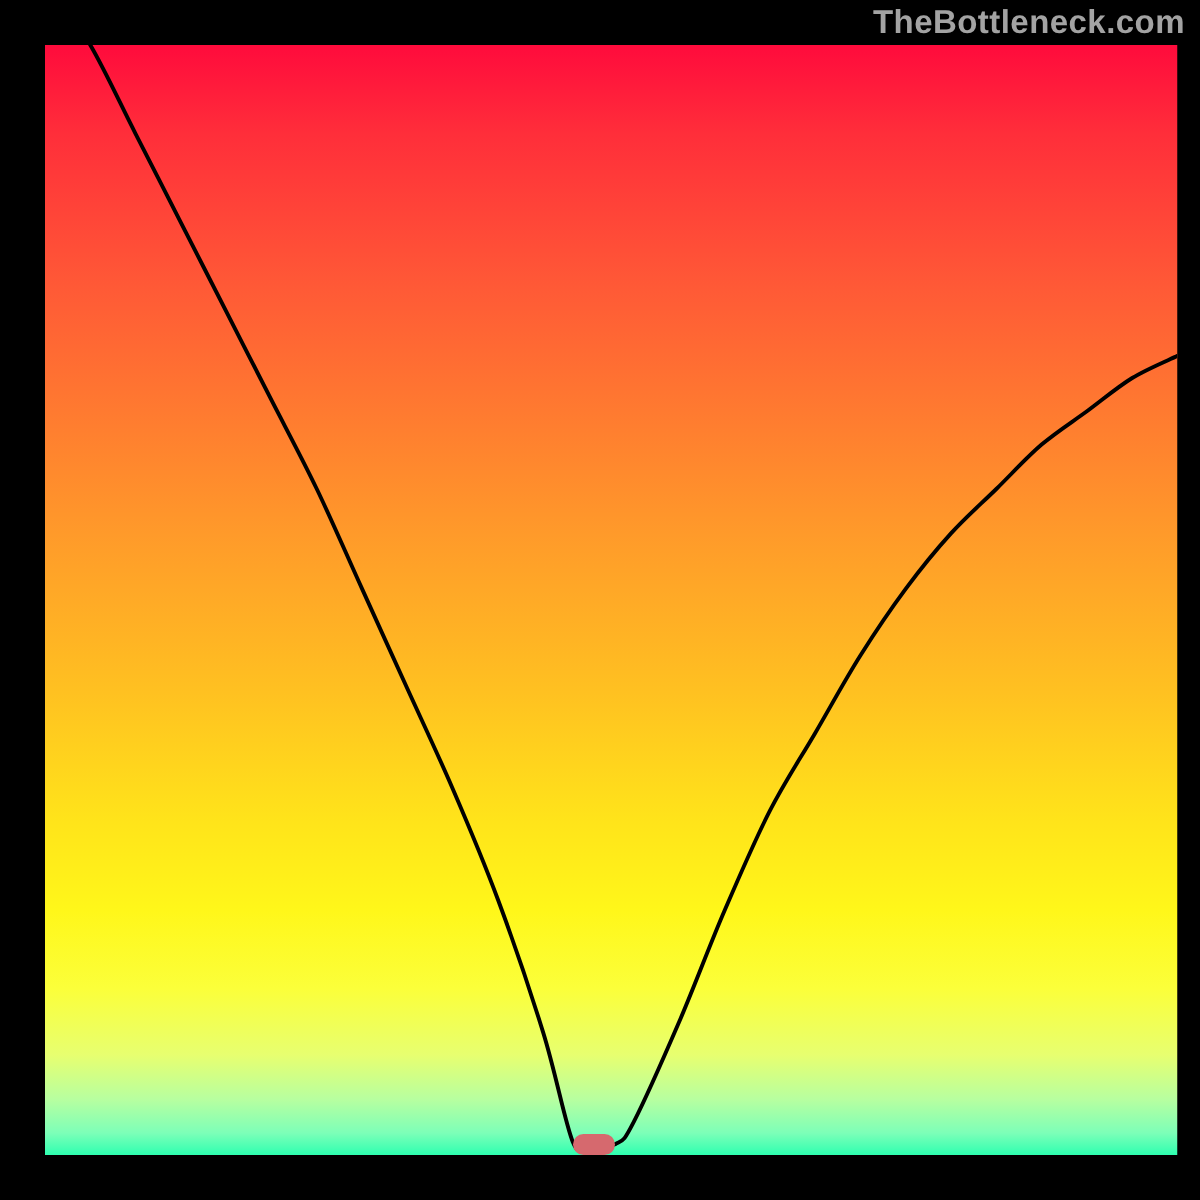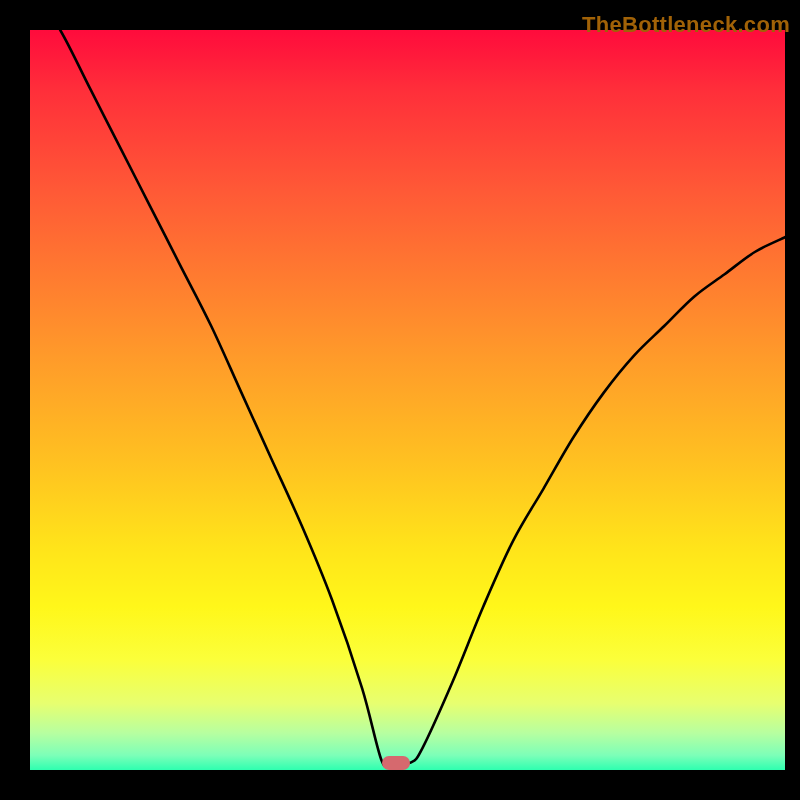--- a/index.html
+++ b/index.html
@@ -12,23 +12,23 @@
     font-family: Arial, Helvetica, sans-serif;
   }
   .frame {
     position: relative;
     width: 800px;
     height: 800px;
     background: #000;
   }
   .watermark {
     position: absolute;
-    top: 12px;
+    top: 2px;
     right: 10px;
-    color: #a16207;
+    color: #a3a3a3;
     font-size: 22px;
     font-weight: 600;
     letter-spacing: 0.3px;
     z-index: 4;
   }
   .plot-area {
     position: absolute;
     left: 30px;
     top: 30px;
     width: 755px;

